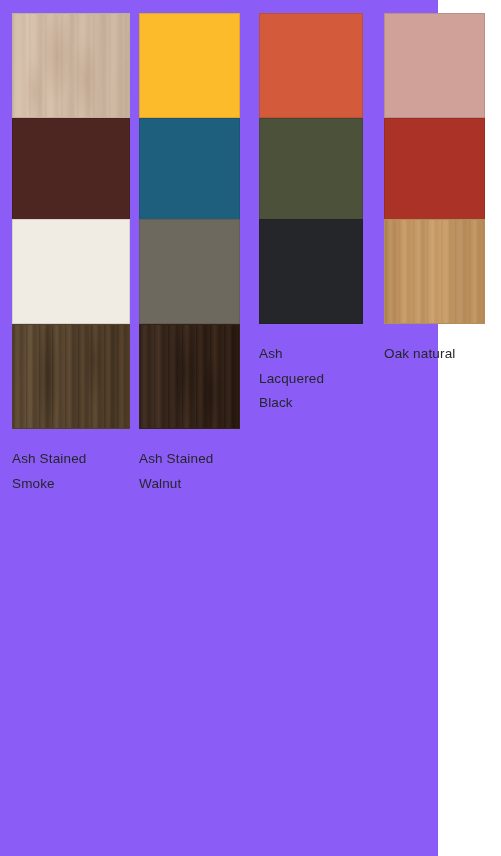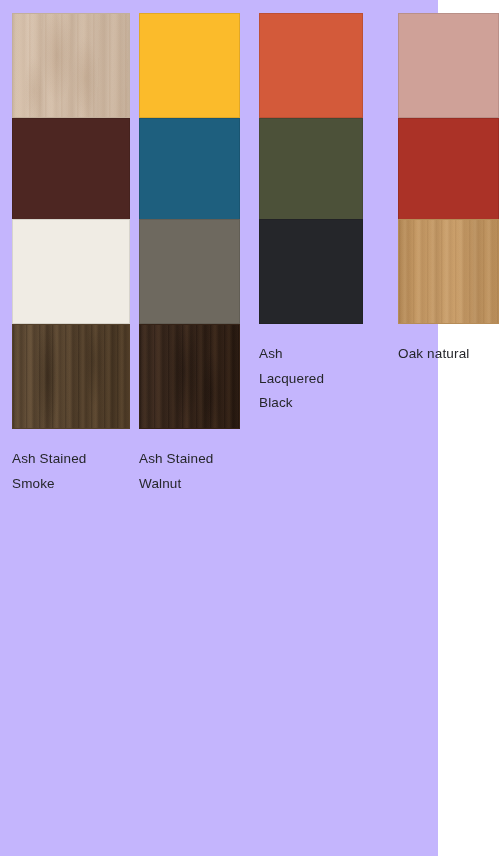--- a/index.html
+++ b/index.html
@@ -10,40 +10,40 @@
   body {
     width: 501px;
     height: 856px;
     font-family: "Liberation Sans", sans-serif;
     overflow: hidden;
   }
   #palette-page {
     position: relative;
     width: 438px;
     height: 856px;
-    background: #c4b5fd;
+    background: #8b5cf6;
     box-sizing: border-box;
   }
   .swatch-grid {
     position: absolute;
     left: 12px;
     top: 13px;
     width: 478px;
     display: grid;
     grid-template-columns: 118px 9px 101px 19px 104px 21px 101px;
     grid-auto-rows: 105px 101px;
     row-gap: 0;
   }
   .swatch-cell {
     width: 100%;
   }
   .swatch-cell.col1 { grid-column: 1; }
   .swatch-cell.col2 { grid-column: 3; }
   .swatch-cell.col3 { grid-column: 5; }
-  .swatch-cell.col4 { grid-column: 7; margin-left: 14px; }
+  .swatch-cell.col4 { grid-column: 7; }
 
   .swatch-chip {
     width: 100%;
     height: 105px;
     box-sizing: border-box;
     border: 1px solid rgba(0,0,0,0.10);
     position: relative;
     overflow: hidden;
   }
   .swatch-chip .grain {

